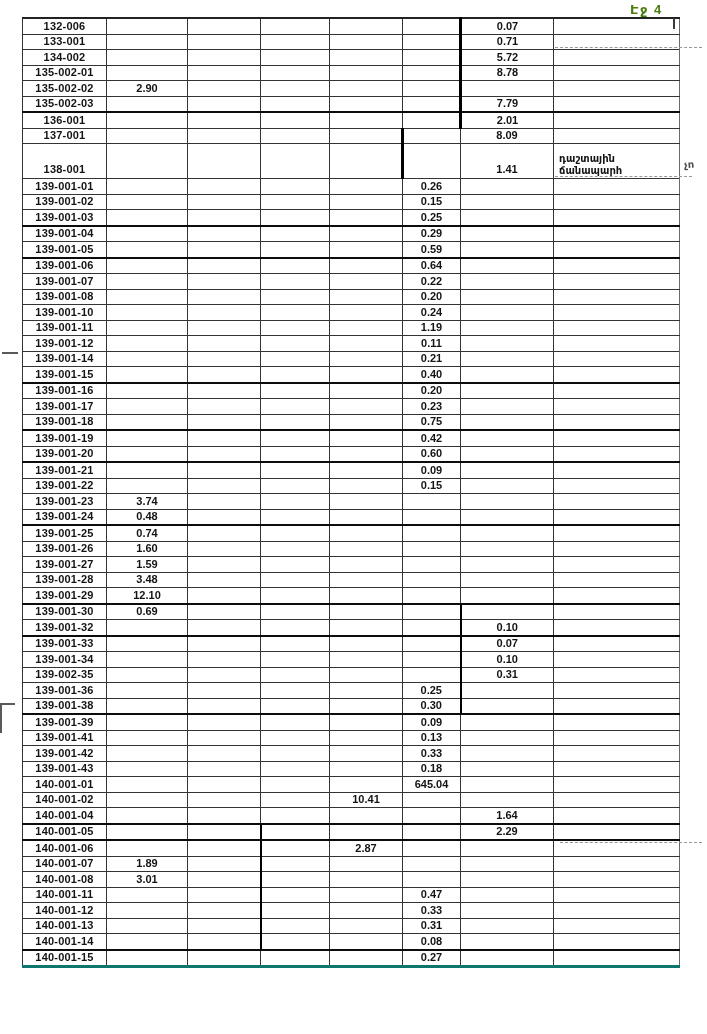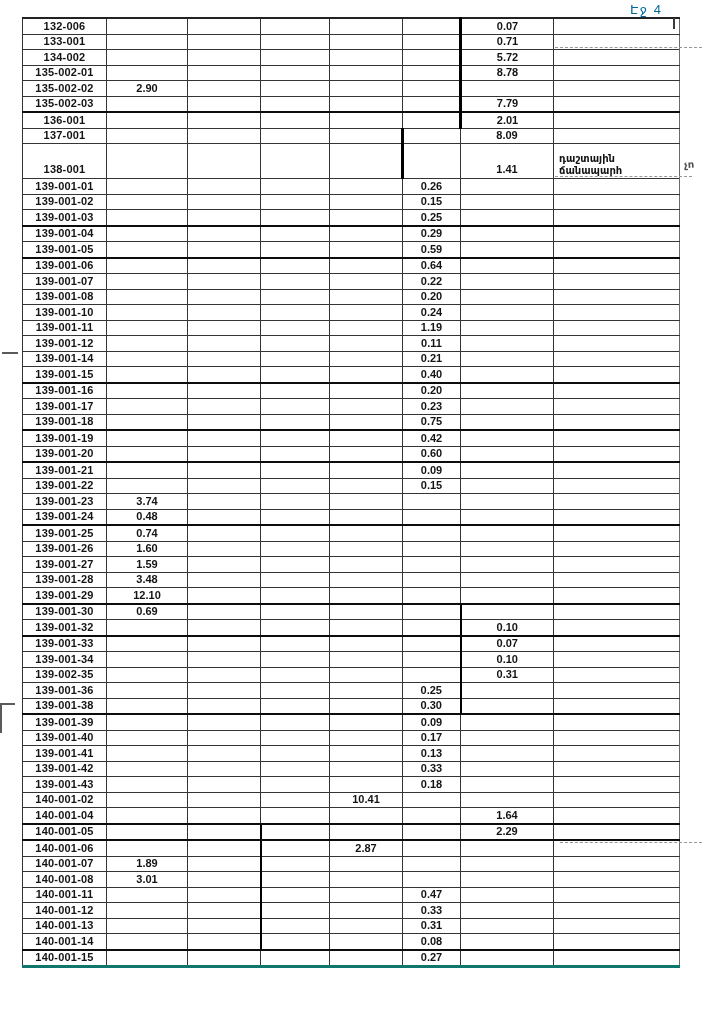--- a/index.html
+++ b/index.html
@@ -10,23 +10,23 @@
     background: #ffffff;
     overflow: hidden;
     font-family: "Liberation Sans", "DejaVu Sans", sans-serif;
     color: #1c1c1c;
   }
   .page-header {
     position: absolute;
     top: 2px;
     left: 630px;
     font-size: 13px;
-    font-weight: normal;
+    font-weight: bold;
     letter-spacing: 1.5px;
-    color: #0369a1;
+    color: #4d7c0f;
   }
   table.scan-table {
     position: absolute;
     left: 22px;
     top: 17px;
     width: 657px;
     border-collapse: collapse;
     table-layout: fixed;
     border: 1px solid #2a2a2a;
     border-top: 2px solid #222;
@@ -548,30 +548,20 @@
           <td>139-001-39</td>
           <td></td>
           <td></td>
           <td></td>
           <td></td>
           <td>0.09</td>
           <td></td>
           <td></td>
         </tr>
         <tr>
-          <td>139-001-40</td>
-          <td></td>
-          <td></td>
-          <td></td>
-          <td></td>
-          <td>0.17</td>
-          <td></td>
-          <td></td>
-        </tr>
-        <tr>
           <td>139-001-41</td>
           <td></td>
           <td></td>
           <td></td>
           <td></td>
           <td>0.13</td>
           <td></td>
           <td></td>
         </tr>
         <tr>
@@ -584,20 +574,30 @@
           <td></td>
           <td></td>
         </tr>
         <tr>
           <td>139-001-43</td>
           <td></td>
           <td></td>
           <td></td>
           <td></td>
           <td>0.18</td>
+          <td></td>
+          <td></td>
+        </tr>
+        <tr>
+          <td>140-001-01</td>
+          <td></td>
+          <td></td>
+          <td></td>
+          <td></td>
+          <td>645.04</td>
           <td></td>
           <td></td>
         </tr>
         <tr>
           <td>140-001-02</td>
           <td></td>
           <td></td>
           <td></td>
           <td>10.41</td>
           <td></td>

